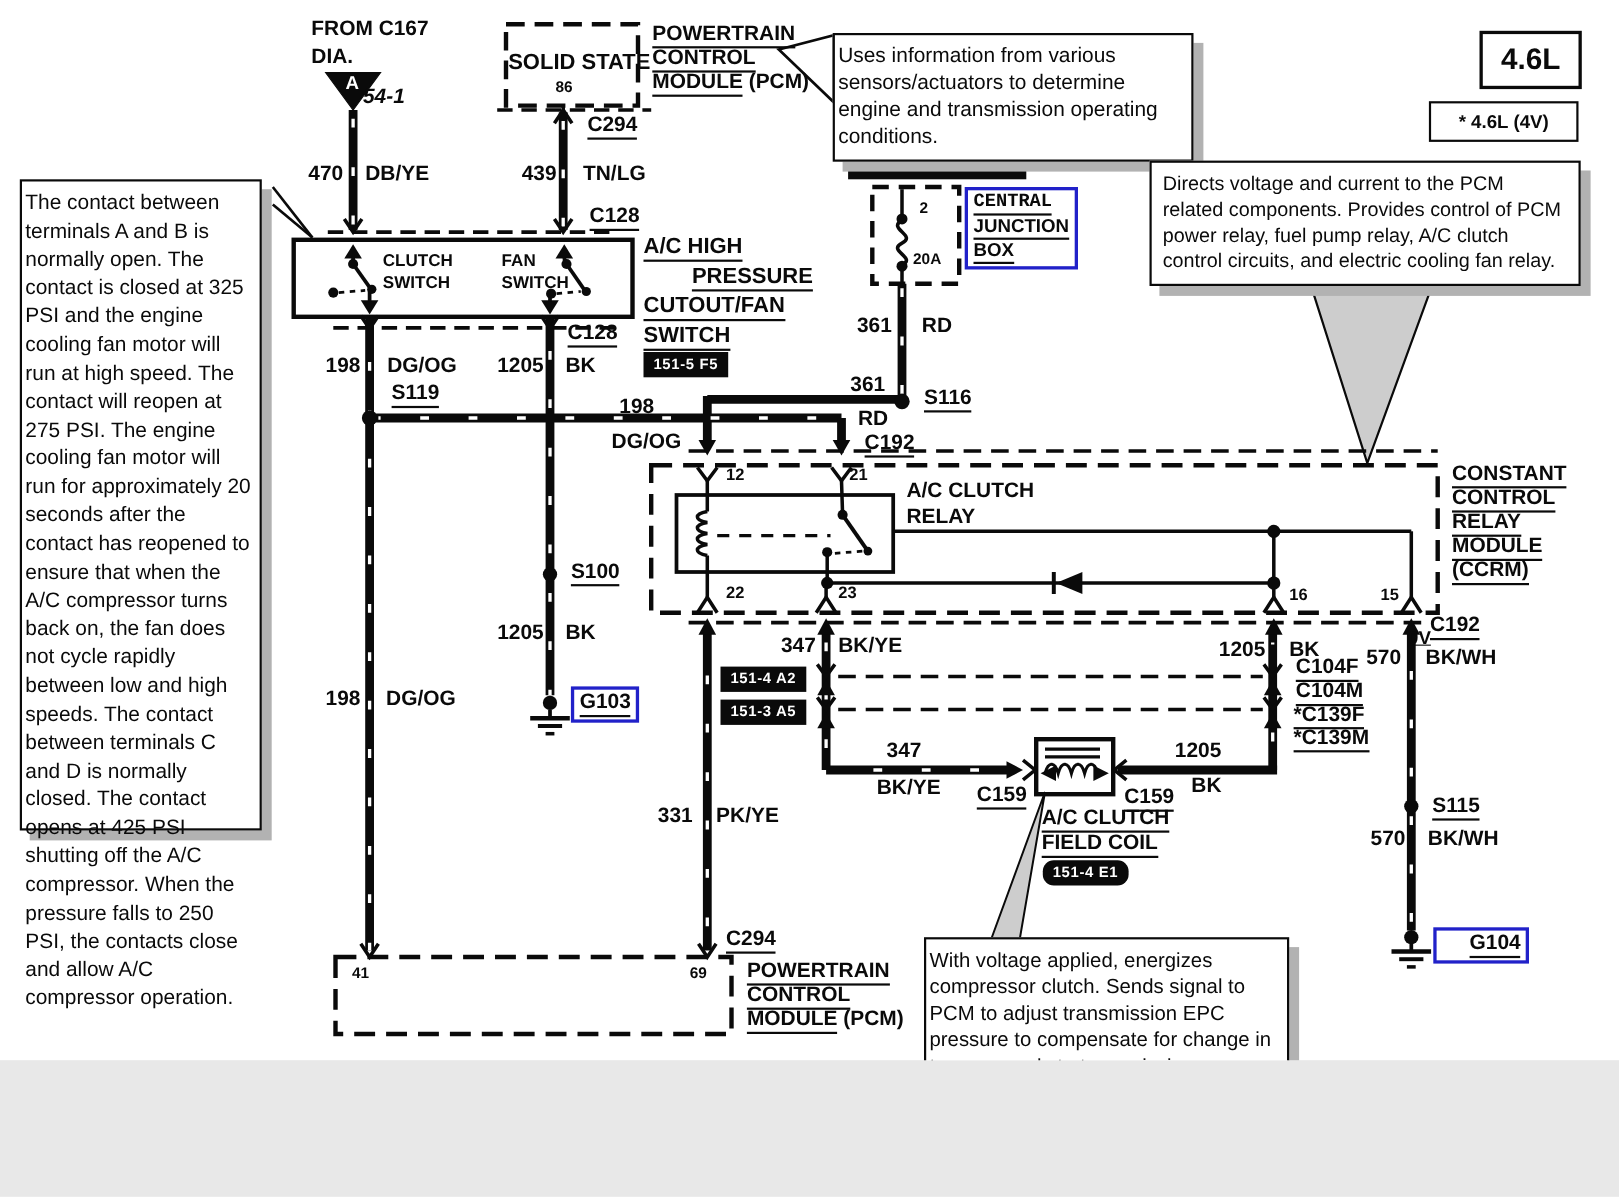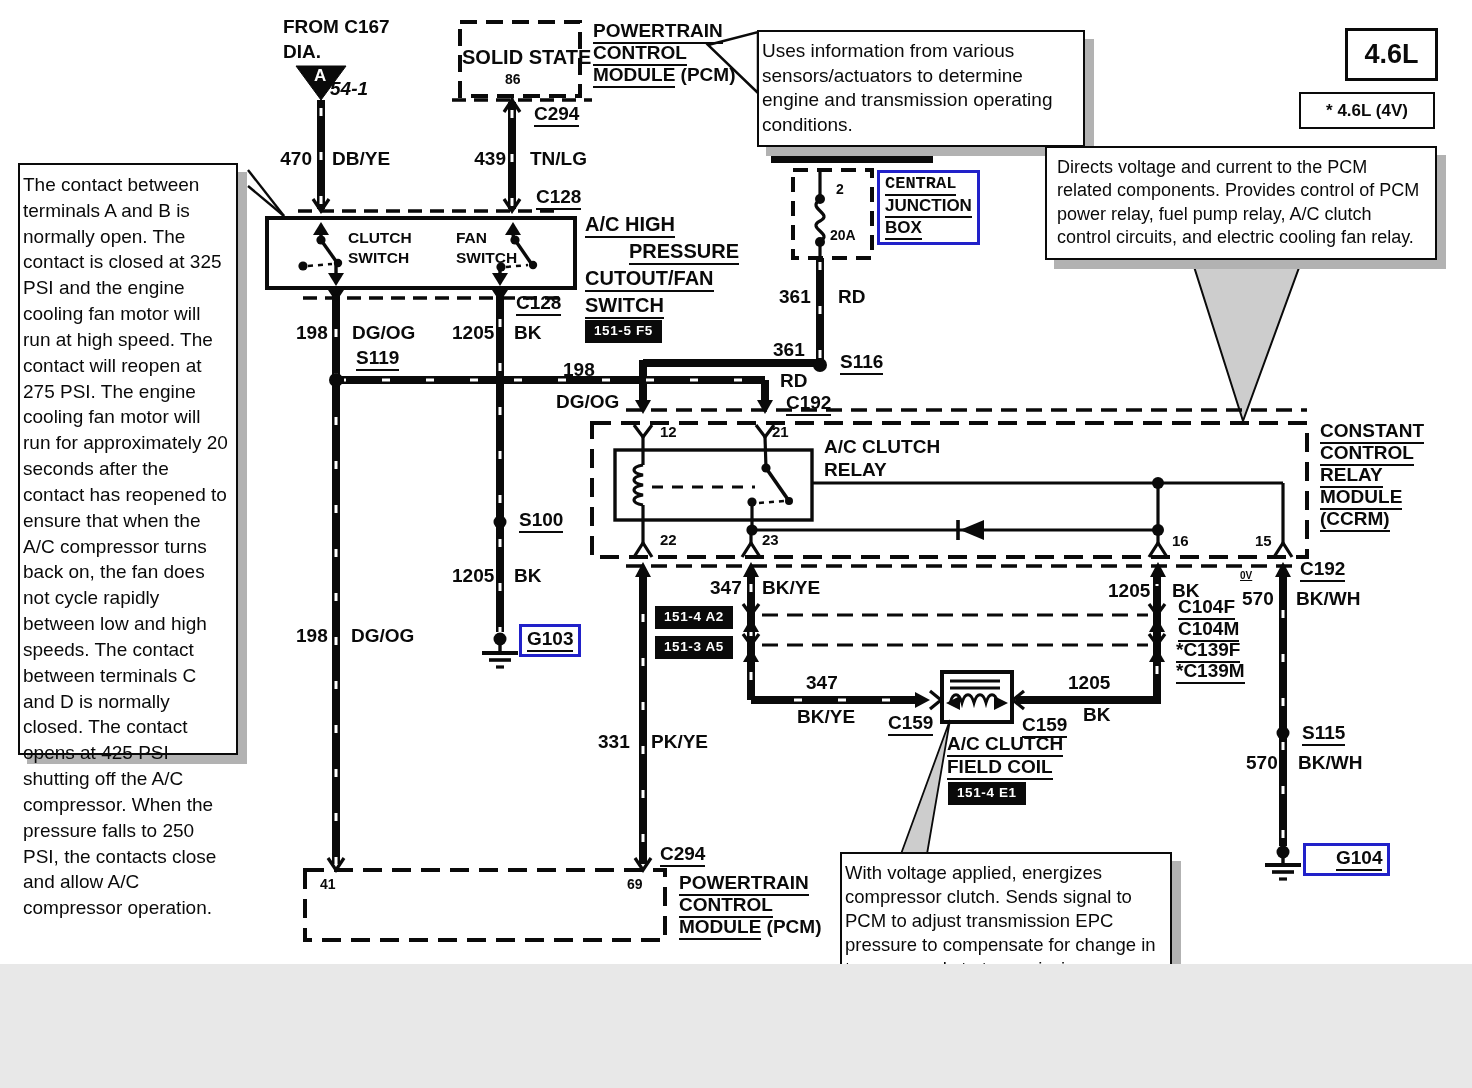--- a/index.html
+++ b/index.html
@@ -296,21 +296,21 @@
 <div class="lbl s15" style="left:1172px;top:533px;">16</div>
 <div class="lbl s15" style="left:1255px;top:533px;">15</div>
 
 <div class="lbl" style="left:1320px;top:420px;"><span class="u">CONSTANT</span></div>
 <div class="lbl" style="left:1320px;top:442px;"><span class="u">CONTROL</span></div>
 <div class="lbl" style="left:1320px;top:464px;"><span class="u">RELAY</span></div>
 <div class="lbl" style="left:1320px;top:486px;"><span class="u">MODULE</span></div>
 <div class="lbl" style="left:1320px;top:508px;"><span class="u">(CCRM)</span></div>
 
 <div class="lbl" style="left:1300px;top:558px;"><span class="u">C192</span></div>
-<div class="lbl" style="left:1240px;top:570px;font-size:10px;text-decoration:underline;">0V</div>
+<div class="lbl" style="left:1280px;top:570px;font-size:17px;text-decoration:underline;">0V</div>
 <div class="lbl" style="left:1242px;top:588px;">570</div>
 <div class="lbl" style="left:1296px;top:588px;">BK/WH</div>
 
 <div class="lbl" style="left:1108px;top:580px;">1205</div>
 <div class="lbl" style="left:1172px;top:580px;">BK</div>
 <div class="lbl" style="left:1178px;top:596px;"><span class="u">C104F</span></div>
 <div class="lbl" style="left:1178px;top:618px;"><span class="u">C104M</span></div>
 <div class="lbl" style="left:1176px;top:639px;"><span class="u">*C139F</span></div>
 <div class="lbl" style="left:1176px;top:660px;"><span class="u">*C139M</span></div>
 
@@ -320,21 +320,21 @@
 <div class="tag" style="left:655px;top:636px;">151-3 A5</div>
 <div class="lbl" style="left:806px;top:672px;">347</div>
 <div class="lbl" style="left:797px;top:706px;">BK/YE</div>
 
 <div class="lbl" style="left:888px;top:712px;"><span class="u">C159</span></div>
 <div class="lbl" style="left:1022px;top:714px;"><span class="u">C159</span></div>
 <div class="lbl" style="left:1068px;top:672px;">1205</div>
 <div class="lbl" style="left:1083px;top:704px;">BK</div>
 <div class="lbl" style="left:947px;top:733px;"><span class="u">A/C CLUTCH</span></div>
 <div class="lbl" style="left:947px;top:756px;"><span class="u">FIELD COIL</span></div>
-<div class="tag" style="left:948px;top:782px;">151-4 E1</div>
+<div class="tag" style="left:948px;top:782px;border-radius:10px;">151-4 E1</div>
 
 <div class="lbl" style="left:1302px;top:722px;"><span class="u">S115</span></div>
 <div class="lbl" style="left:1246px;top:752px;">570</div>
 <div class="lbl" style="left:1298px;top:752px;">BK/WH</div>
 <div class="blue" style="left:1303px;top:843px;"><span class="lbl" style="position:static;margin-left:25px;"><span class="u">G104</span></span></div>
 
 <div class="lbl" style="left:519px;top:509px;"><span class="u">S100</span></div>
 <div class="lbl" style="left:452px;top:565px;">1205</div>
 <div class="lbl" style="left:514px;top:565px;">BK</div>
 <div class="blue" style="left:519px;top:624px;"><span class="lbl" style="position:static;"><span class="u">G103</span></span></div>

